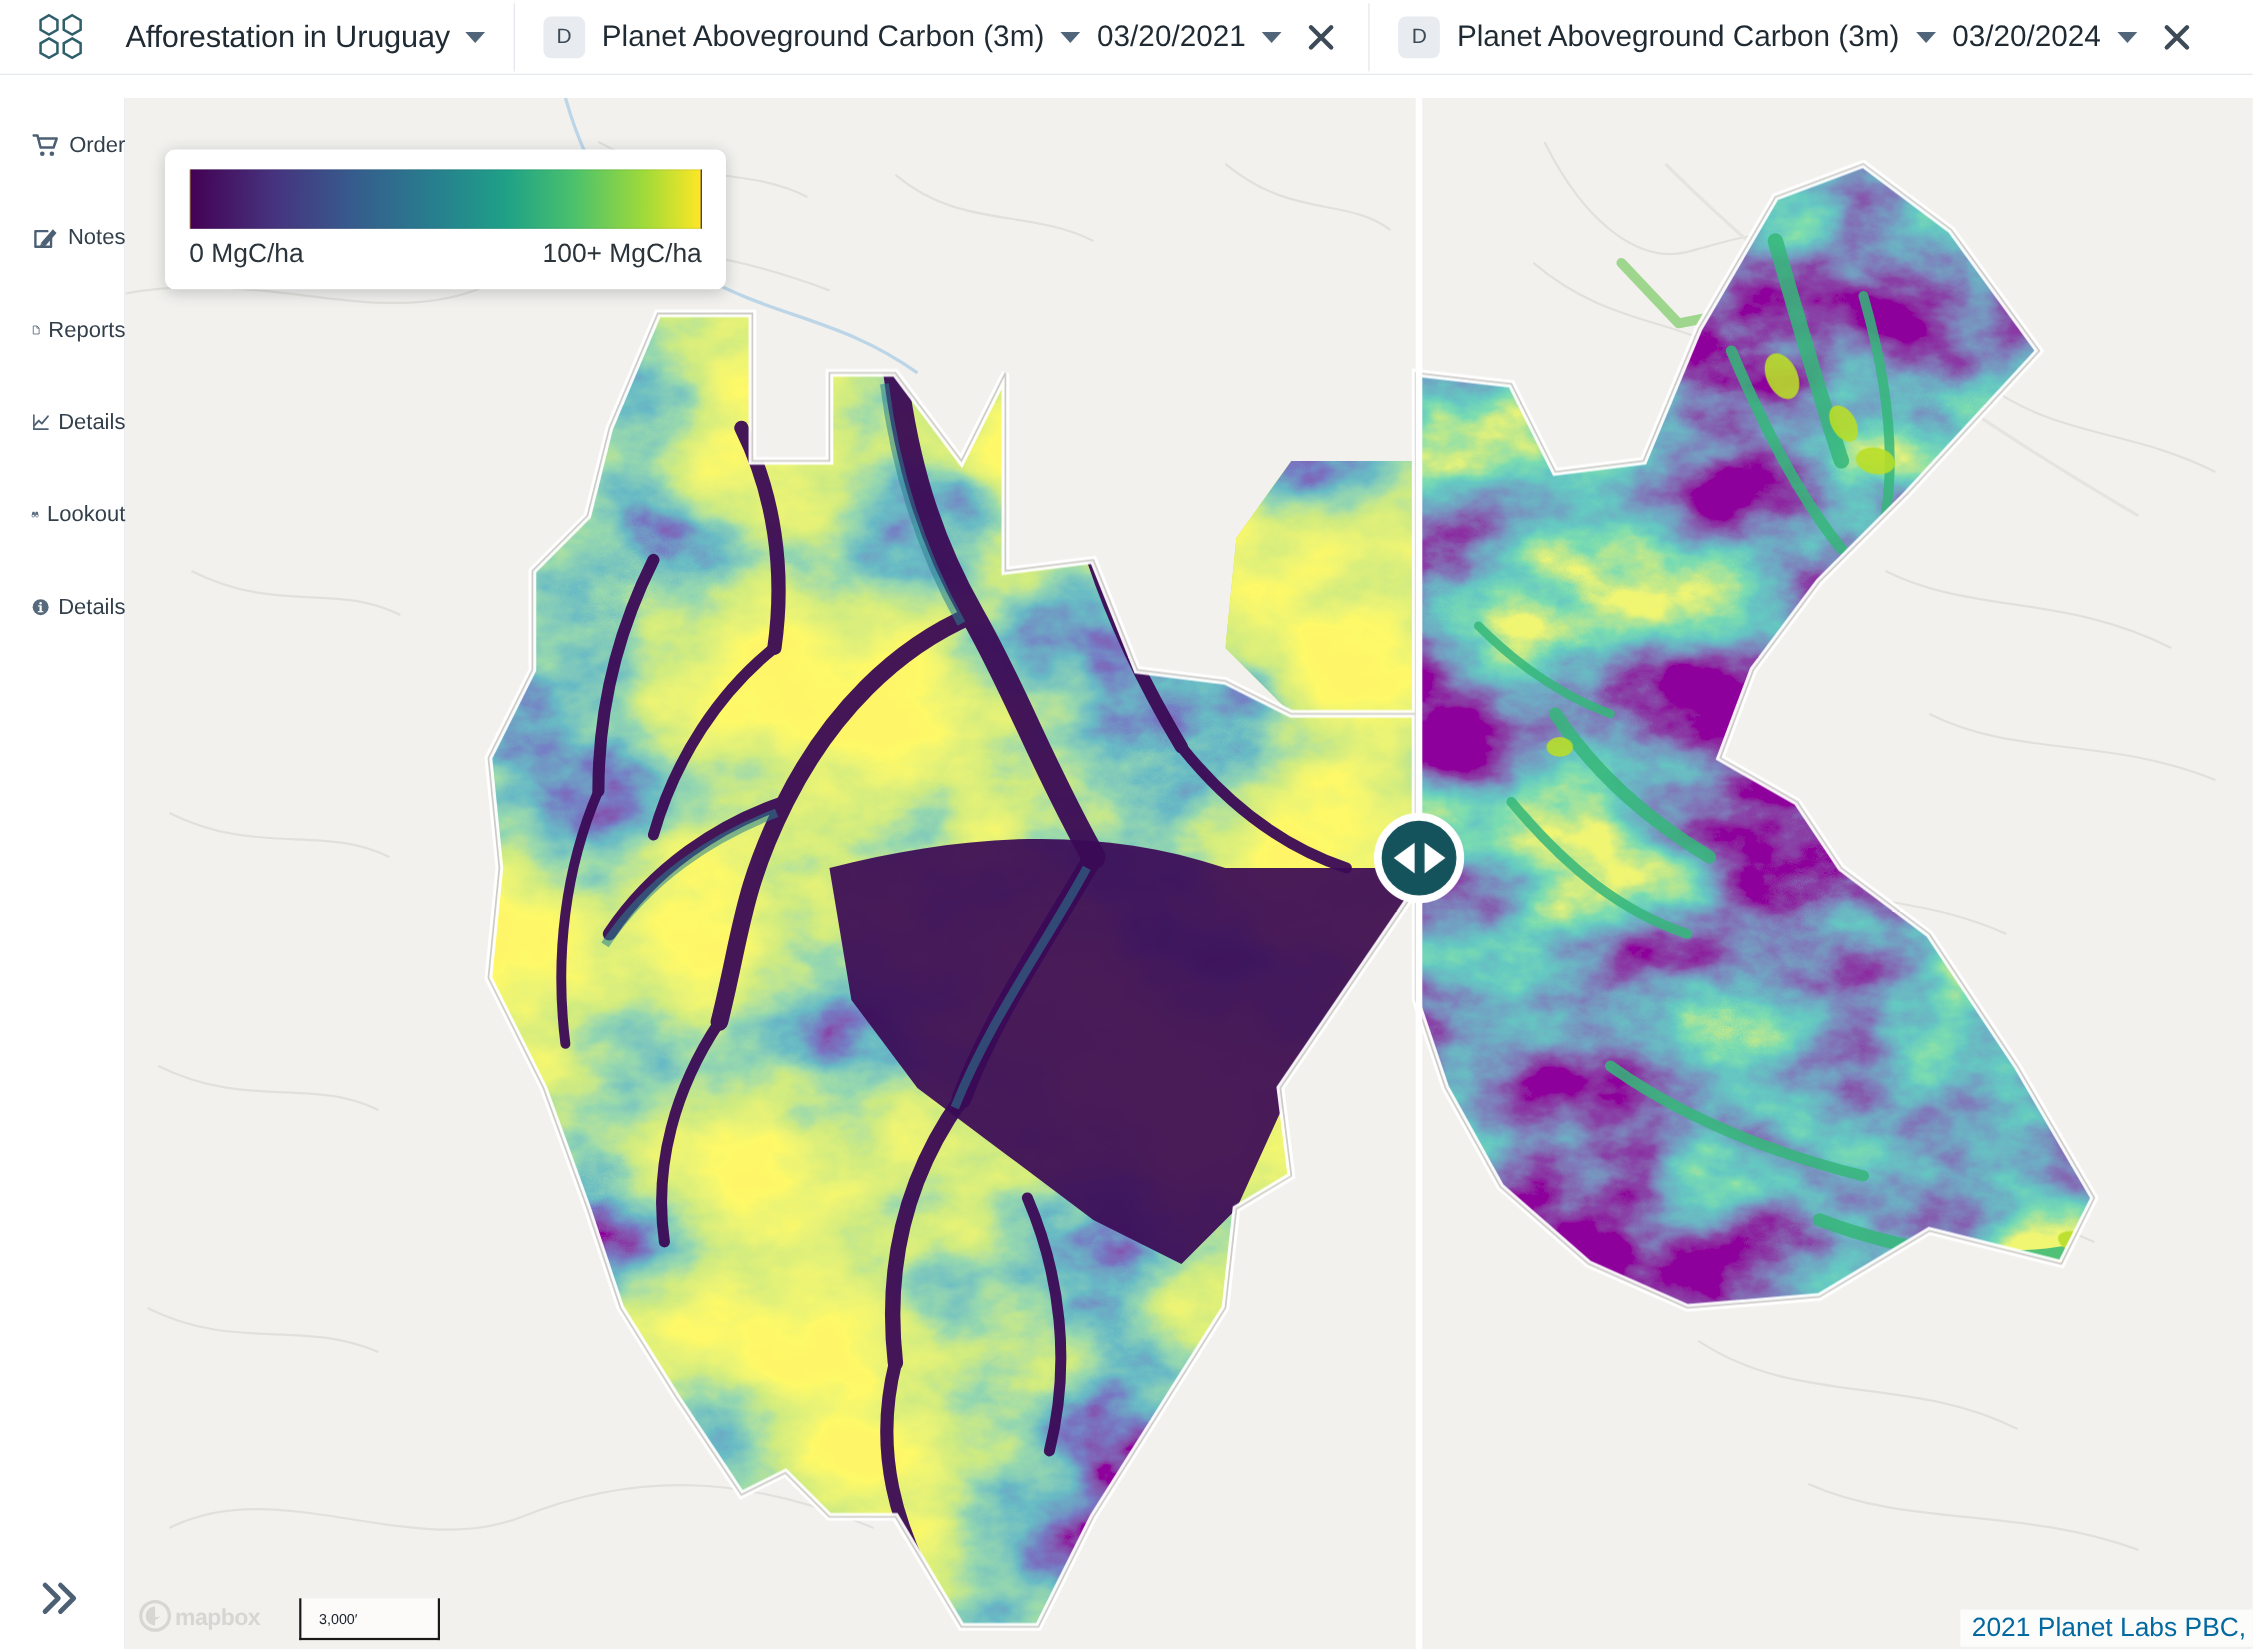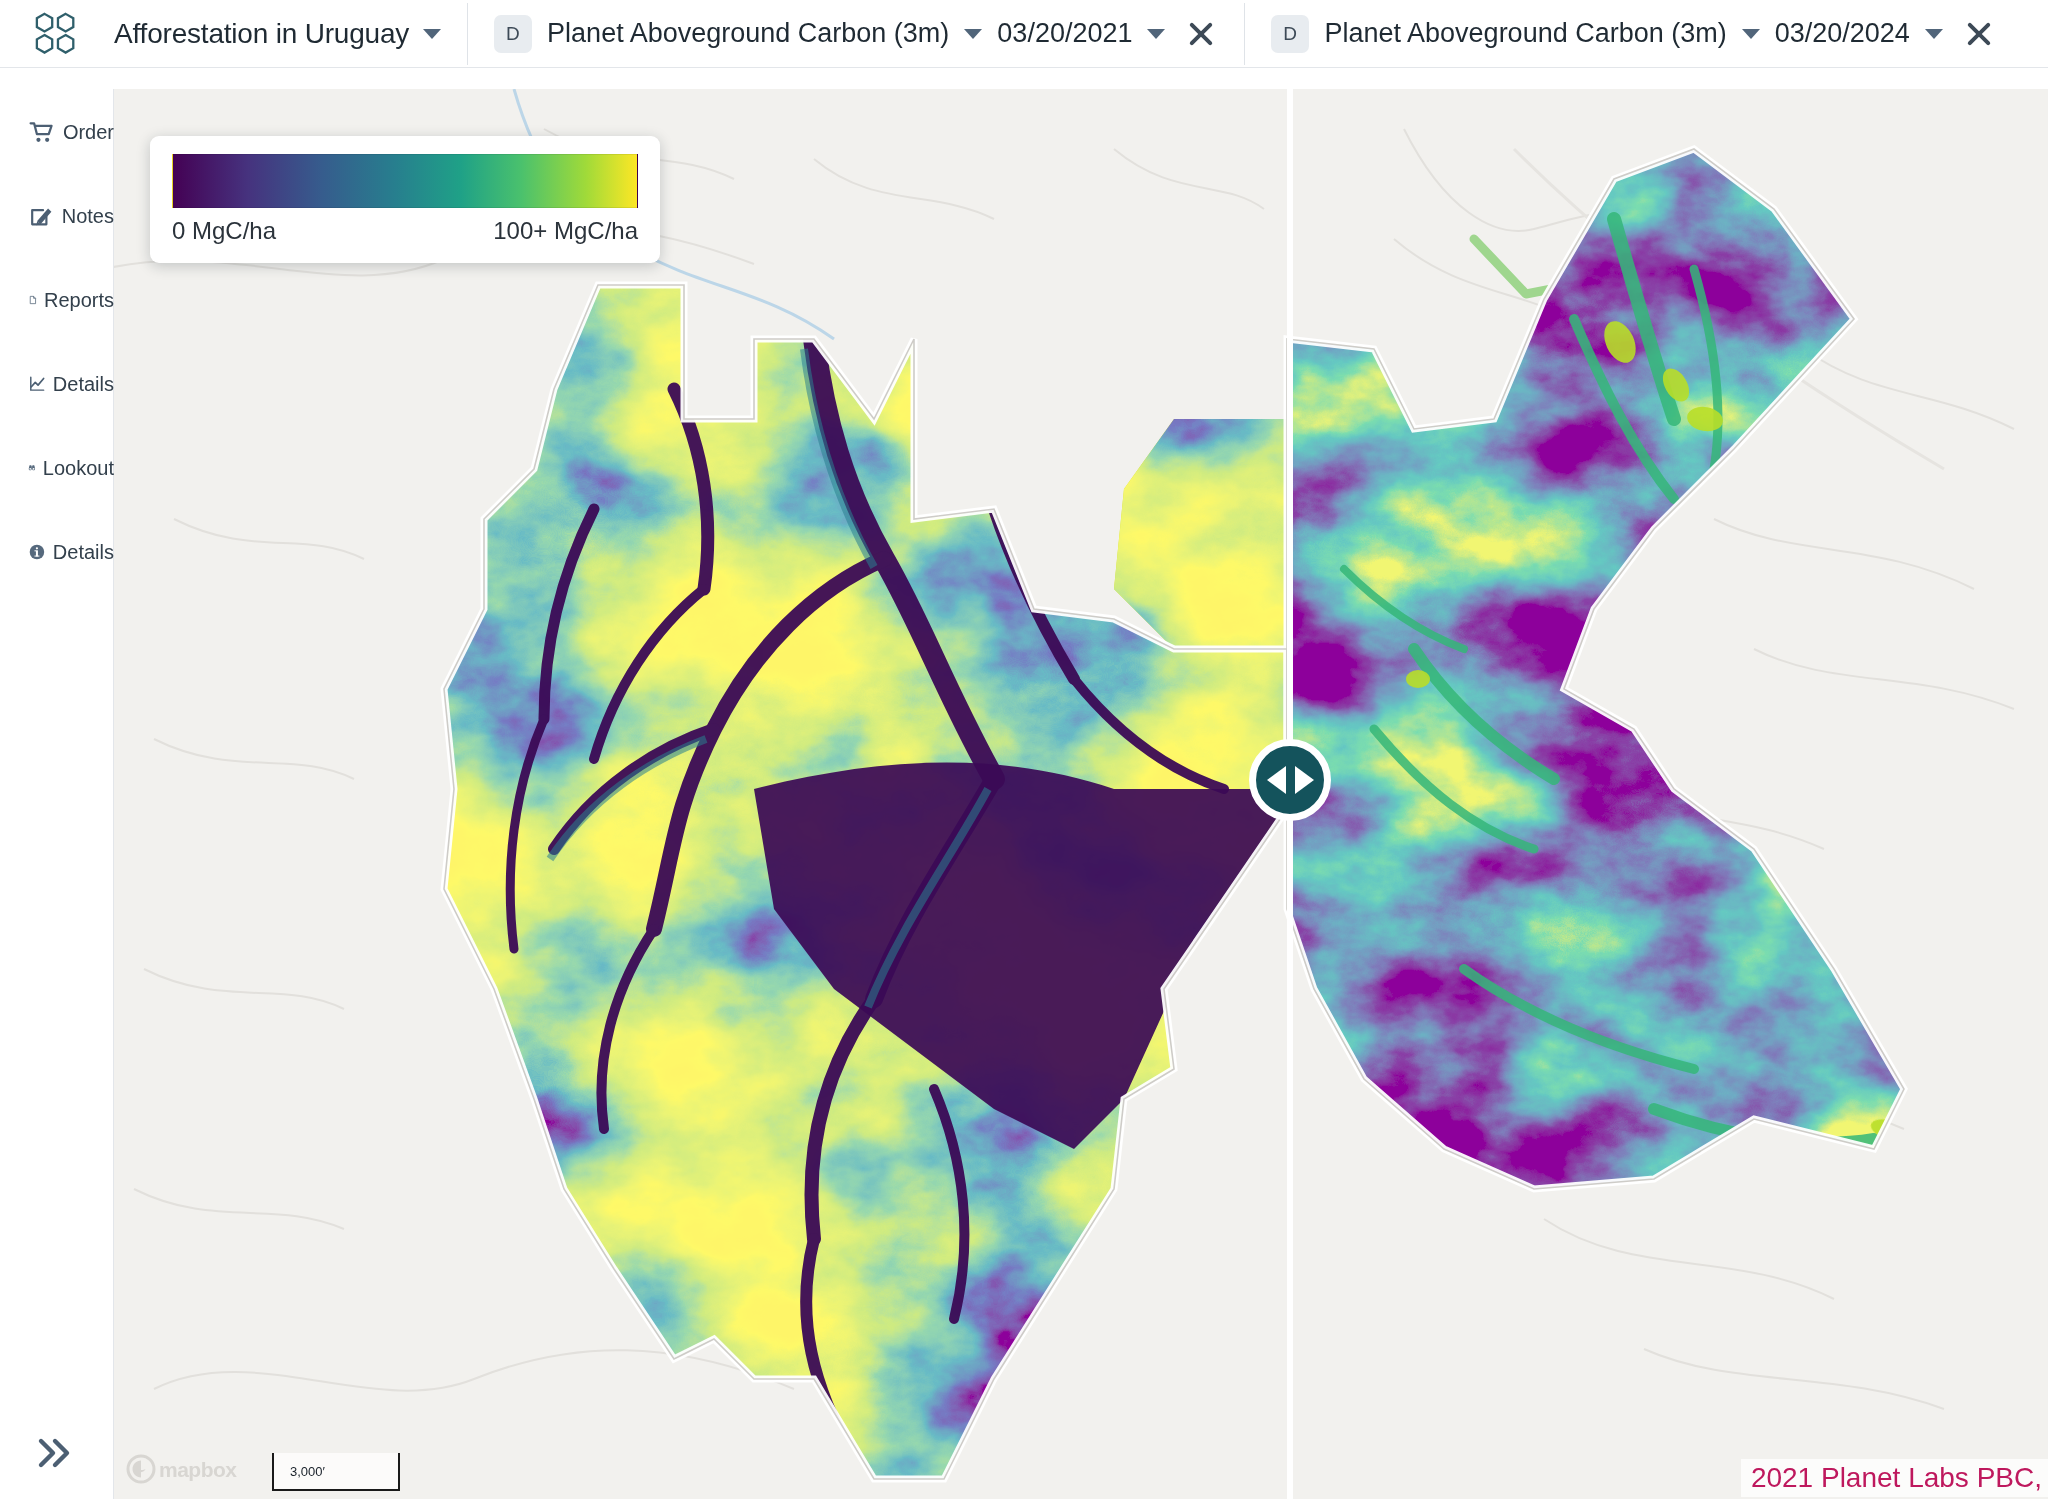--- a/index.html
+++ b/index.html
@@ -183,21 +183,21 @@
     border: 2px solid #1a1a1a; border-top: none;
     background: rgba(255,255,255,.72);
     height: 38px; width: 128px;
     display: flex; align-items: center;
     padding-left: 16px;
     font-size: 13px; color: #19212a;
   }
   .attrib-right {
     position: absolute; right: 0px; bottom: 2px;
     background: rgba(255,255,255,.78);
-    font-size: 28px; color: #be185d;
+    font-size: 24px; color: #0369a1;
     padding: 3px 6px 3px 10px;
     z-index: 28;
     white-space: nowrap;
   }
 </style>
 </head>
 <body>
 
 <div id="app">
 

